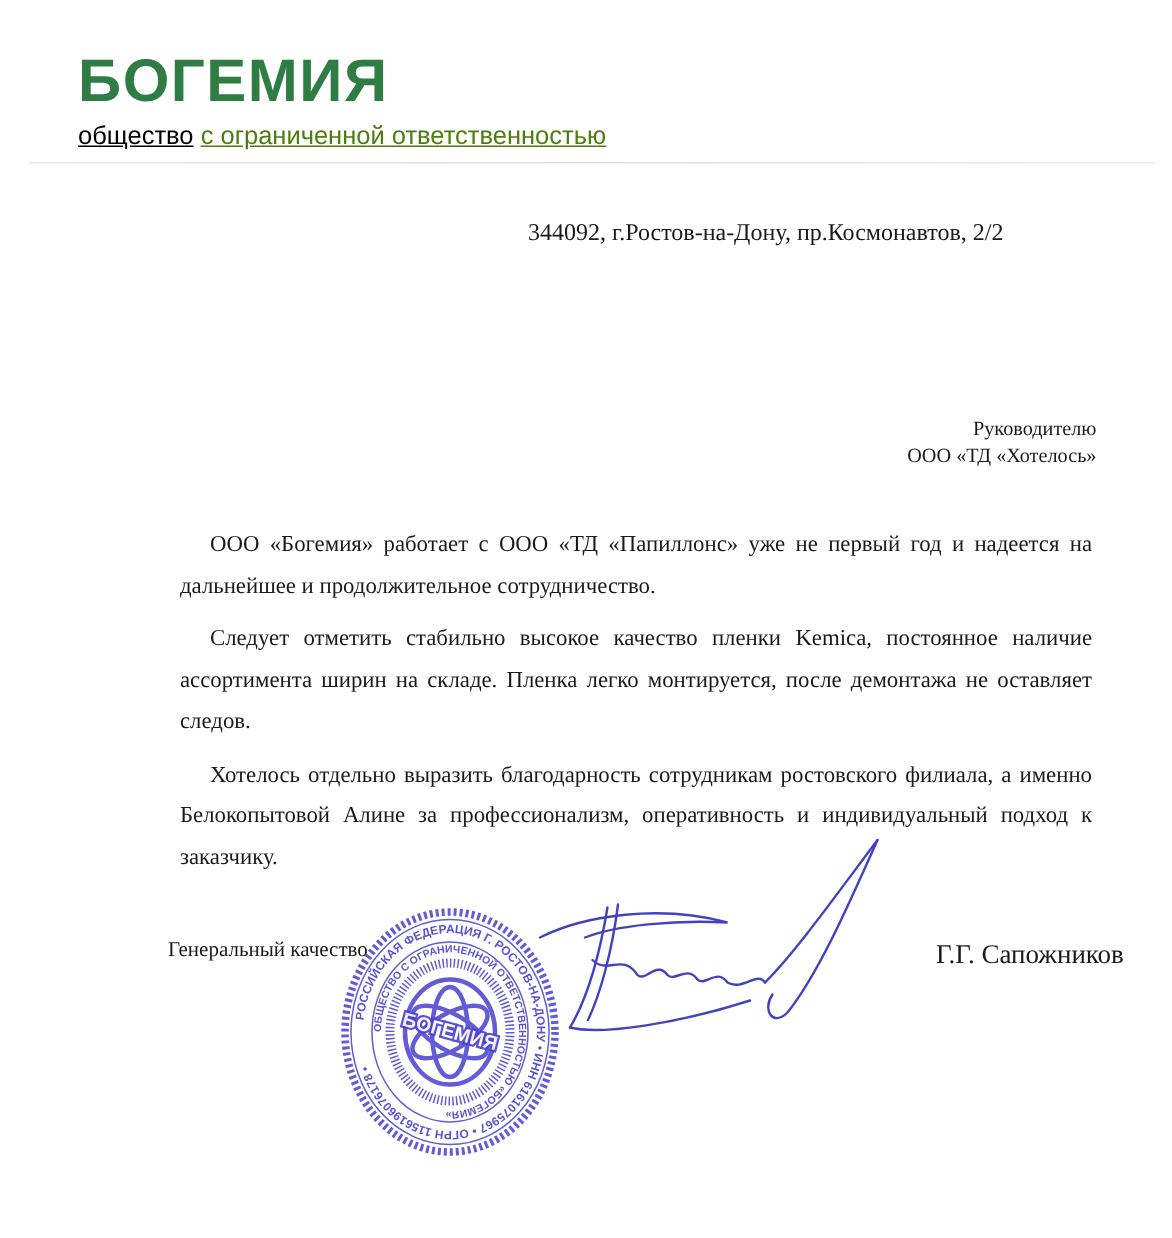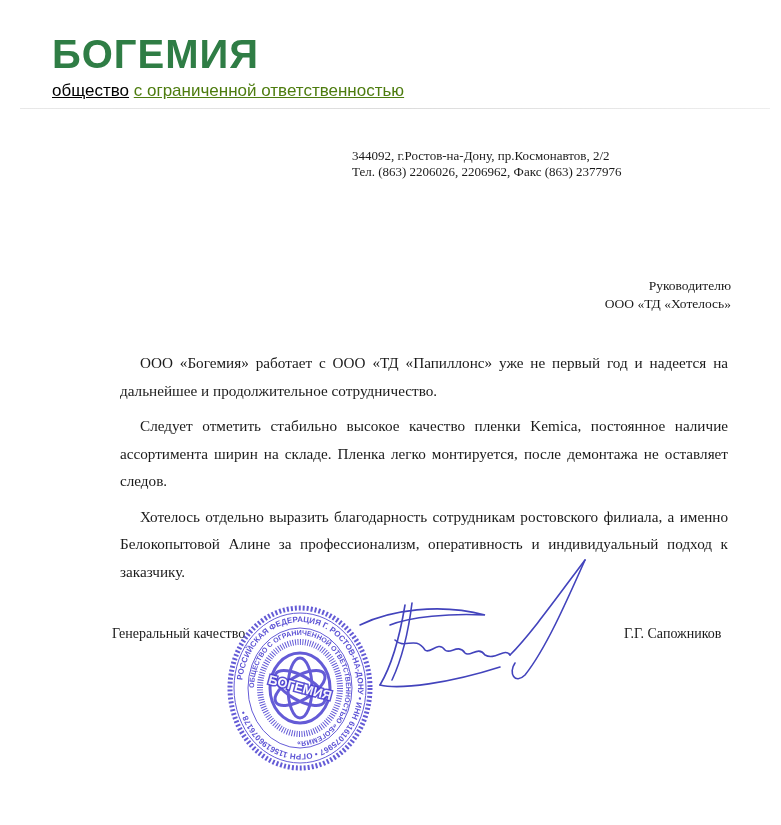--- a/index.html
+++ b/index.html
@@ -42,21 +42,21 @@
       left: 20px;
       top: 108px;
       width: 750px;
       height: 1px;
       background: linear-gradient(to right, #e8e8e8, #dcdcdc 50%, #eeeeee);
     }
     .contacts {
       position: absolute;
       left: 352px;
       top: 148px;
-      font-size: 13px;
+      font-size: 16px;
       line-height: 16px;
       color: #1a1a1a;
     }
     .contacts div { white-space: nowrap; }
     .addressee {
       position: absolute;
       right: 50px;
       top: 249px;
       text-align: right;
       font-size: 13.5px;
@@ -79,21 +79,21 @@
     .sig-title {
       position: absolute;
       left: 112px;
       top: 626px;
       font-size: 14px;
     }
     .sig-name {
       position: absolute;
       left: 624px;
       top: 626px;
-      font-size: 14px;
+      font-size: 18px;
     }
     .stamp {
       position: absolute;
       left: 226px;
       top: 604px;
       width: 148px;
       height: 168px;
     }
     .signature {
       position: absolute;
@@ -108,21 +108,20 @@
 
 <div class="logo">БОГЕМИЯ</div>
 <div class="subtitle">
   <span class="dark">общество</span>
   <span class="light">с ограниченной ответственностью</span>
 </div>
 <div class="header-rule"></div>
 
 <div class="contacts">
   <div>344092, г.Ростов-на-Дону, пр.Космонавтов, 2/2</div>
-  <div>Тел.   (863) 2206026, 2206962, Факс (863) 2377976</div>
 </div>
 
 <div class="addressee">
   <div>Руководителю</div>
   <div>ООО «ТД «Хотелось»</div>
 </div>
 
 <div class="body-text">
   <p>ООО «Богемия» работает с ООО «ТД «Папиллонс» уже не первый год и надеется на дальнейшее и продолжительное сотрудничество.</p>
   <p>Следует отметить стабильно высокое качество пленки Kemica, постоянное наличие ассортимента ширин на складе. Пленка легко монтируется, после демонтажа не оставляет следов.</p>

